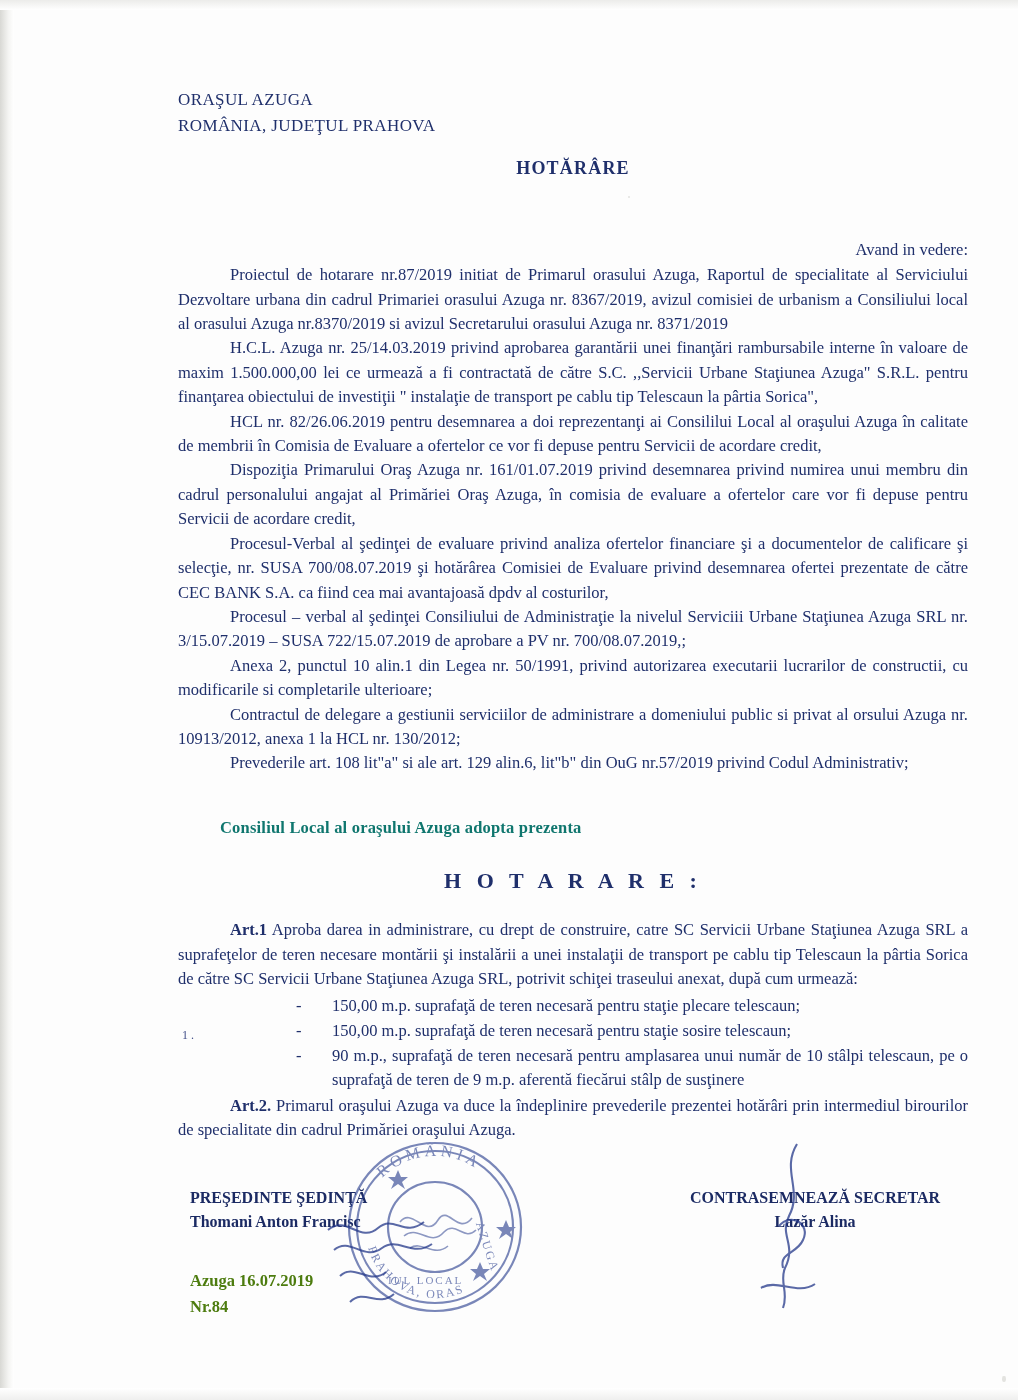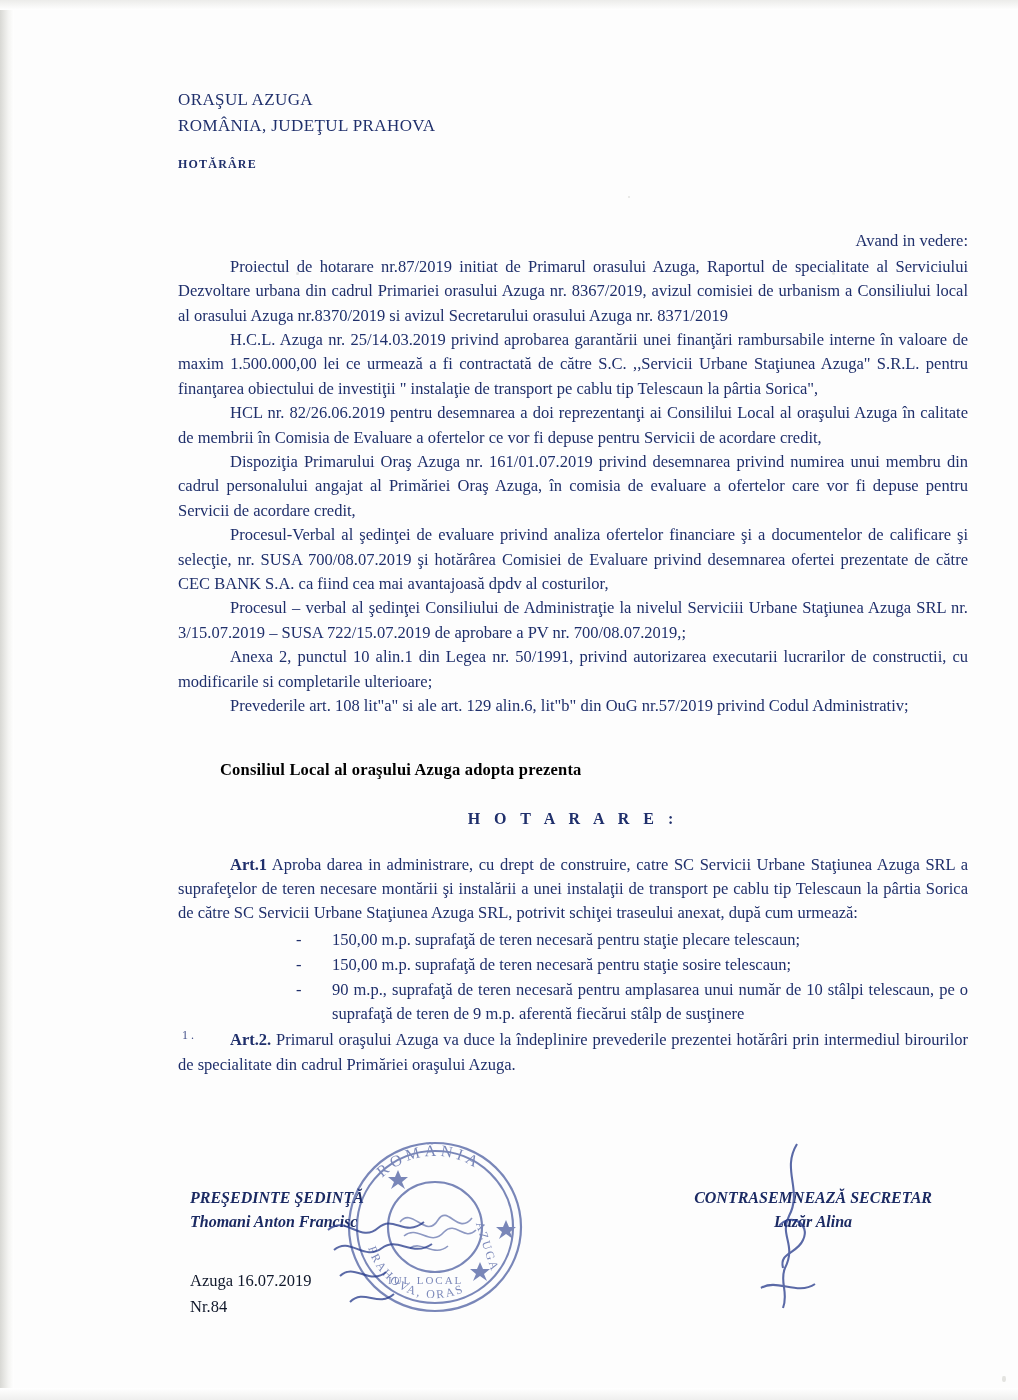--- a/index.html
+++ b/index.html
@@ -47,23 +47,24 @@
     font-size: 16.5px;
     line-height: 1.42;
     color: #1f2f6b;
   }
   .hdr-line {
     letter-spacing: 0.4px;
     font-size: 17px;
     margin: 0 0 2px 0;
   }
   .doc-title {
+    text-align: center;
     font-weight: bold;
     letter-spacing: 1.2px;
-    font-size: 12px;
+    font-size: 18px;
     margin: 18px 0 8px 0;
   }
   .subtitle {
     text-align: justify;
     text-indent: 42px;
     margin: 0 0 4px 0;
     line-height: 1.5;
   }
   .spacer-lg { height: 48px; }
   .spacer-md { height: 26px; }
@@ -77,27 +78,27 @@
   .avand {
     text-indent: 58px;
     margin: 0 0 2px 0;
     text-align: right;
   }
   .adopta {
     font-weight: bold;
     text-indent: 42px;
     letter-spacing: 0.2px;
     margin: 0;
-    color: #000000;
+    color: #0f766e;
   }
   .hot2 {
     text-align: center;
     font-weight: bold;
     letter-spacing: 5px;
-    font-size: 16px;
+    font-size: 22px;
     margin: 26px 0 22px 0;
   }
   .art-lead { font-weight: bold; }
   ul.bullets {
     list-style: none;
     margin: 2px 0 2px 0;
     padding: 0 0 0 118px;
   }
   ul.bullets li {
     position: relative;
@@ -107,24 +108,23 @@
     padding-left: 36px;
   }
   ul.bullets li .dash {
     position: absolute;
     left: 0;
     top: 0;
   }
   .signatures {
     position: absolute;
     left: 178px;
-    right: 40px;
+    right: 32px;
     top: 1186px;
     height: 130px;
-    font-style: italic;
   }
   .sig-left {
     position: absolute;
     left: 12px;
     top: 0;
     font-weight: bold;
     line-height: 1.5;
   }
   .sig-right {
     position: absolute;
@@ -132,24 +132,24 @@
     top: 0;
     text-align: center;
     font-weight: bold;
     line-height: 1.5;
   }
   .sig-right .name { font-weight: bold; }
   .footer-left {
     position: absolute;
     left: 190px;
     top: 1268px;
-    font-weight: normal;
+    font-weight: bold;
     line-height: 1.6;
     font-size: 16.5px;
-    color: #0f172a;
+    color: #4d7c0f;
   }
   
   .stamp {
     position: absolute;
     left: 330px;
     top: 1136px;
     width: 210px;
     height: 182px;
     opacity: 0.62;
     pointer-events: none;
@@ -211,20 +211,21 @@
 
     <p class="avand">Avand in vedere:</p>
 
     <p class="para">Proiectul de hotarare nr.87/2019 initiat de Primarul orasului Azuga, Raportul de specialitate al Serviciului Dezvoltare urbana din cadrul Primariei orasului Azuga nr. 8367/2019, avizul comisiei de urbanism  a Consiliului local al orasului Azuga nr.8370/2019 si avizul Secretarului orasului Azuga nr. 8371/2019</p>
     <p class="para">H.C.L. Azuga nr. 25/14.03.2019 privind aprobarea garantării unei finanţări rambursabile interne în valoare de maxim 1.500.000,00 lei ce urmează a fi contractată de către S.C. ,,Servicii Urbane Staţiunea Azuga" S.R.L. pentru finanţarea obiectului de investiţii " instalaţie de transport pe cablu tip Telescaun la pârtia Sorica",</p>
     <p class="para">HCL nr. 82/26.06.2019 pentru desemnarea a doi reprezentanţi ai Consililui Local al oraşului Azuga în calitate de membrii în Comisia de Evaluare a ofertelor ce vor fi depuse pentru Servicii de acordare credit,</p>
     <p class="para">Dispoziţia Primarului Oraş Azuga nr. 161/01.07.2019 privind desemnarea  privind numirea unui membru din cadrul personalului angajat al Primăriei Oraş Azuga, în comisia de evaluare a ofertelor care vor fi depuse pentru Servicii de acordare credit,</p>
     <p class="para">Procesul-Verbal al şedinţei de evaluare privind analiza ofertelor financiare şi a documentelor de calificare şi selecţie, nr. SUSA 700/08.07.2019 şi hotărârea Comisiei de Evaluare privind desemnarea ofertei prezentate de către CEC BANK S.A. ca fiind cea mai avantajoasă dpdv al costurilor,</p>
     <p class="para">Procesul – verbal al şedinţei Consiliului de Administraţie la nivelul Serviciii Urbane Staţiunea Azuga SRL nr. 3/15.07.2019 – SUSA 722/15.07.2019 de aprobare a PV nr. 700/08.07.2019,;</p>
     <p class="para">Anexa 2, punctul 10 alin.1 din Legea nr. 50/1991, privind autorizarea executarii lucrarilor de constructii, cu modificarile si completarile ulterioare;</p>
+    <p class="para">Contractul de delegare a gestiunii serviciilor de administrare a domeniului public si privat al orsului Azuga nr. 10913/2012, anexa 1 la HCL nr. 130/2012;</p>
     <p class="para">Prevederile art. 108 lit"a" si ale art. 129 alin.6, lit"b" din OuG nr.57/2019 privind Codul Administrativ;</p>
 
     <div class="spacer-md"></div>
     <div class="spacer-sm"></div>
 
     <p class="adopta">Consiliul Local al oraşului Azuga adopta prezenta</p>
 
     <p class="hot2">H O T A R A R E :</p>
 
     <p class="para"><span class="art-lead">Art.1</span><span> Aproba darea in administrare, cu drept de construire, catre SC Servicii Urbane Staţiunea Azuga SRL a suprafeţelor de teren necesare montării şi instalării a unei instalaţii de transport pe cablu tip Telescaun la pârtia Sorica de către SC Servicii Urbane Staţiunea Azuga SRL, potrivit schiţei traseului anexat,  după cum urmează:</span></p>

